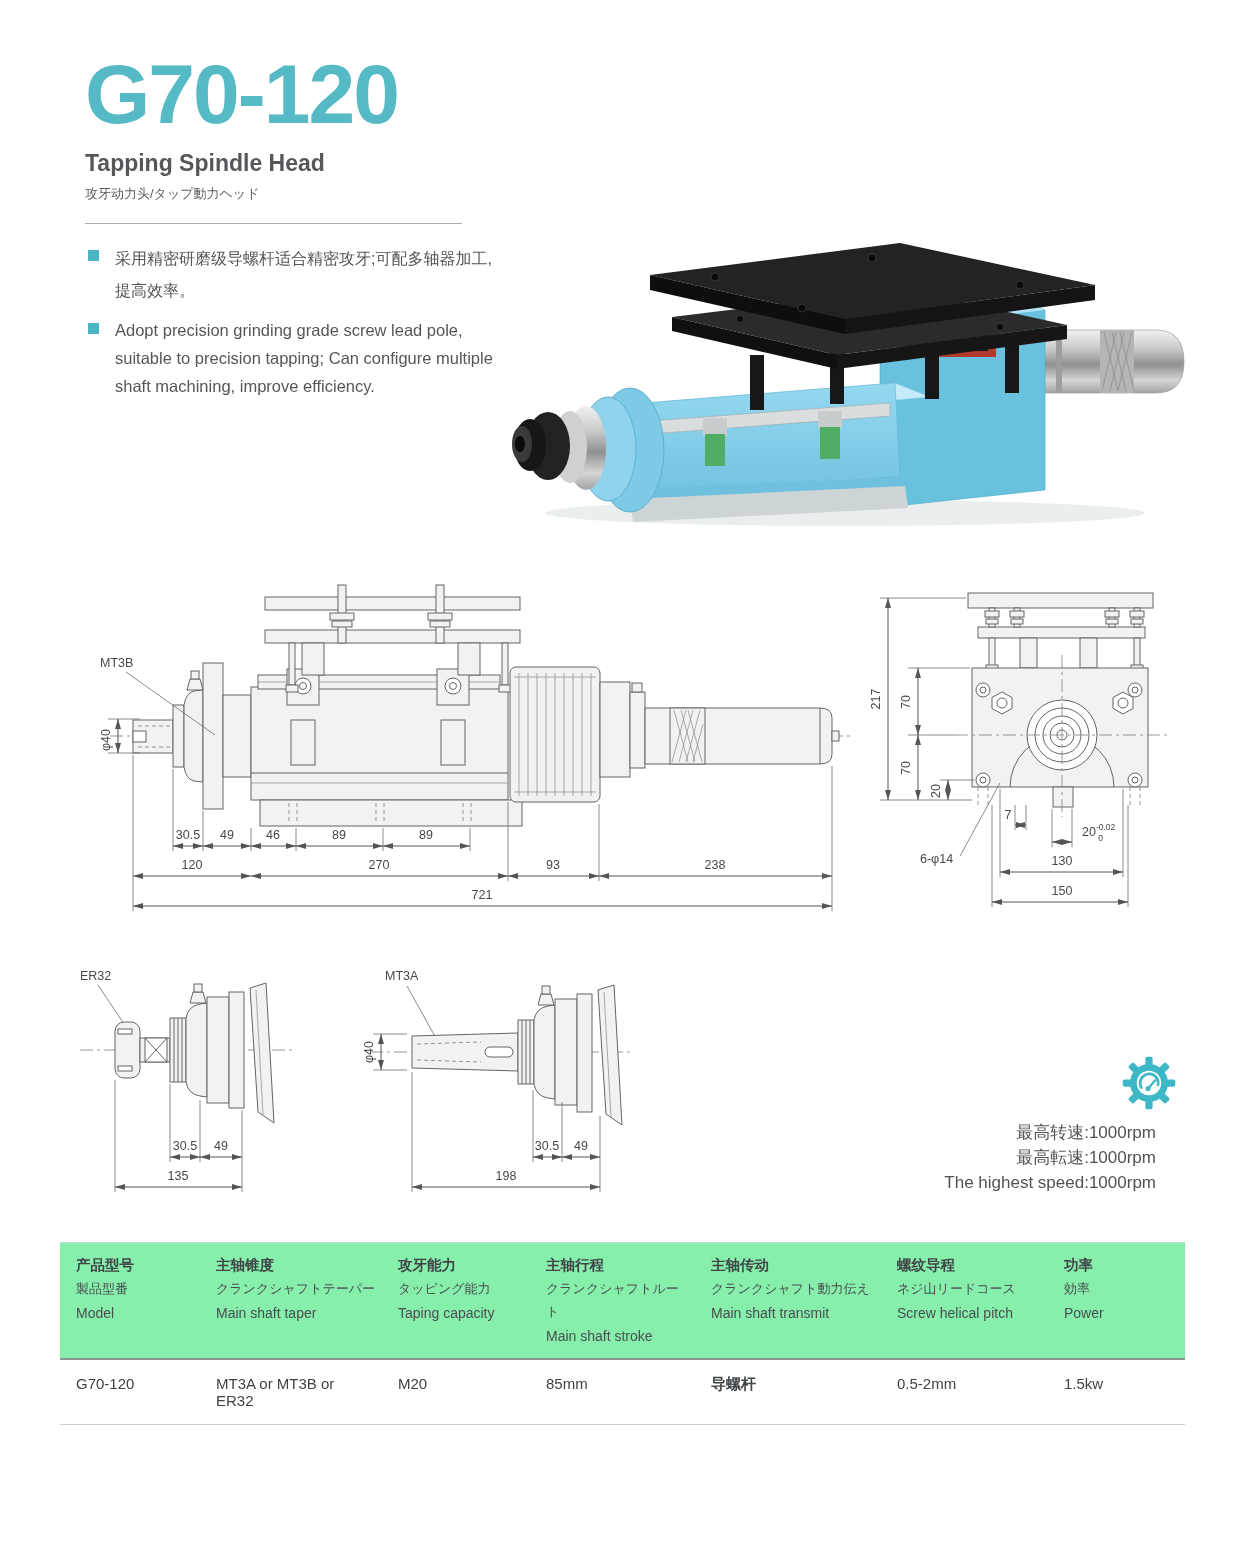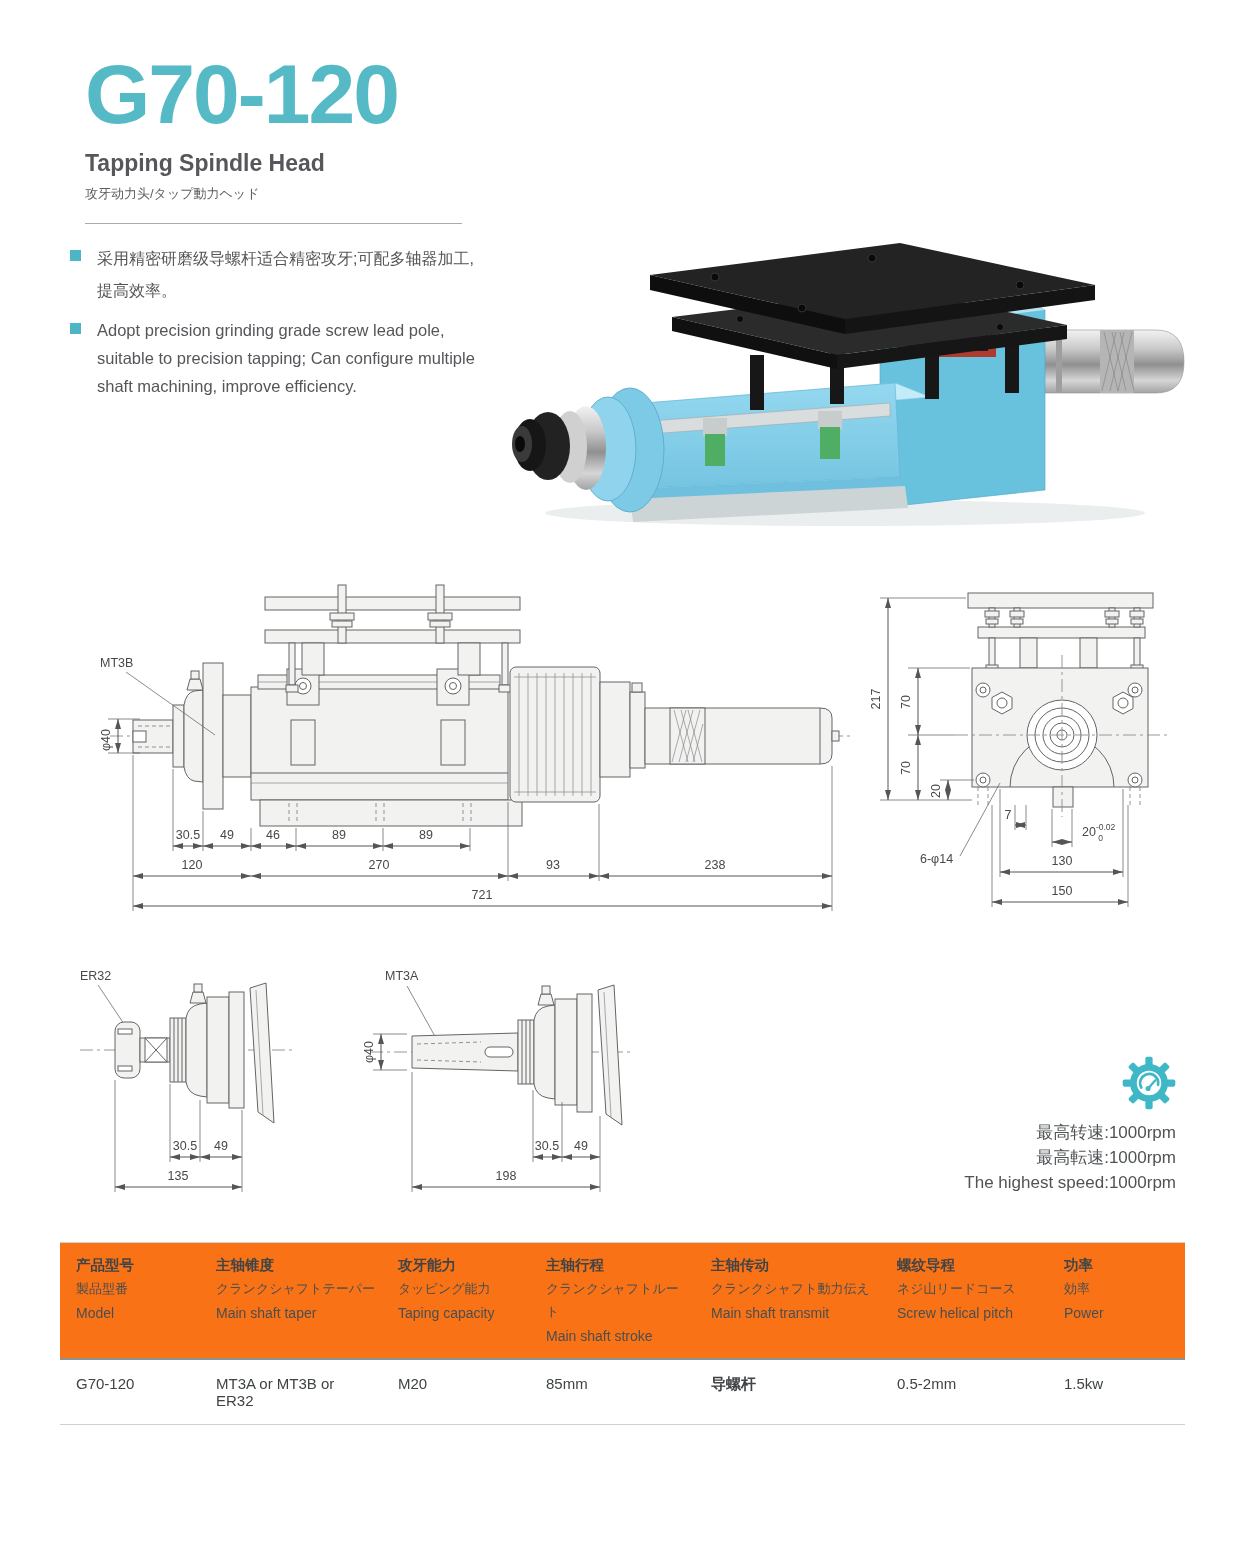--- a/index.html
+++ b/index.html
@@ -7,21 +7,21 @@
         font-family:"Liberation Sans","DejaVu Sans",sans-serif;color:#58595b;}
 
   
   .hdr{position:absolute;left:85px;top:52px;}
   .title{font-size:84px;font-weight:700;letter-spacing:-2px;color:#55b9c6;line-height:1;}
   .sub-en{font-size:23px;font-weight:700;color:#56575a;margin-top:14px;}
   .sub-cjk{font-size:13px;color:#5c5d5f;margin-top:8px;}
   .divider{position:absolute;left:85px;top:223px;width:377px;height:1px;background:#a9abac;}
 
   
-  .features{position:absolute;left:70px;top:243px;width:408px;}
+  .features{position:absolute;left:88px;top:243px;width:408px;}
   .feature{display:flex;margin-bottom:9px;}
   .bullet{flex:0 0 11px;width:11px;height:11px;background:#4db6c5;margin-top:7px;margin-right:16px;}
   .ftxt{font-size:16px;color:#55565a;}
   .ftxt.cjk{line-height:32px;}
   .ftxt.en{font-size:16.5px;line-height:28px;}
 
   
   .abs{position:absolute;}
 
   
@@ -29,27 +29,27 @@
   .oW{fill:#ffffff;stroke:#636465;stroke-width:1;}
   .ln{stroke:#636465;stroke-width:1;fill:none;}
   .thin{stroke:#85888a;stroke-width:.7;fill:none;}
   .cl{stroke:#8a8d8e;stroke-width:.9;stroke-dasharray:13 4 3 4;fill:none;}
   .hd{stroke:#77797b;stroke-width:.8;stroke-dasharray:4 3;fill:none;}
   .ext{stroke:#6b6d6e;stroke-width:.8;fill:none;}
   .dim{stroke:#545556;stroke-width:1;fill:none;}
   .dt{font-size:12.5px;fill:#474849;}
 
   
-  .speed{position:absolute;right:64px;top:1120px;text-align:right;font-size:17px;color:#505356;line-height:1.48;}
+  .speed{position:absolute;right:84px;top:1120px;text-align:right;font-size:17px;color:#505356;line-height:1.48;}
   .gear{position:absolute;left:1120px;top:1054px;}
 
   
   .spec{position:absolute;left:60px;top:1242px;width:1125px;}
   .thead{display:grid;grid-template-columns:140px 182px 148px 165px 186px 167px 137px;
-         background:#f97316;border-top:1px solid #cfd2d2;border-bottom:2px solid #8d9394;}
+         background:#86efac;border-top:1px solid #cfd2d2;border-bottom:2px solid #8d9394;}
   .thead .cell{padding:10px 6px 10px 16px;}
   .h-zh{font-size:14.5px;font-weight:700;color:#404446;line-height:1.75;}
   .h-ja{font-size:13px;color:#4a4e50;line-height:1.75;}
   .h-en{font-size:14px;color:#4a4e50;line-height:1.75;}
   .trow{display:grid;grid-template-columns:140px 182px 148px 165px 186px 167px 137px;
         border-bottom:1px solid #ccd0d0;background:#ffffff;}
   .trow .cell{padding:15px 6px 15px 16px;font-size:15px;color:#3f4345;}
   .trow .cell.cjk{font-weight:700;font-family:Liberation Serif, serif;}
 </style>
 </head>

